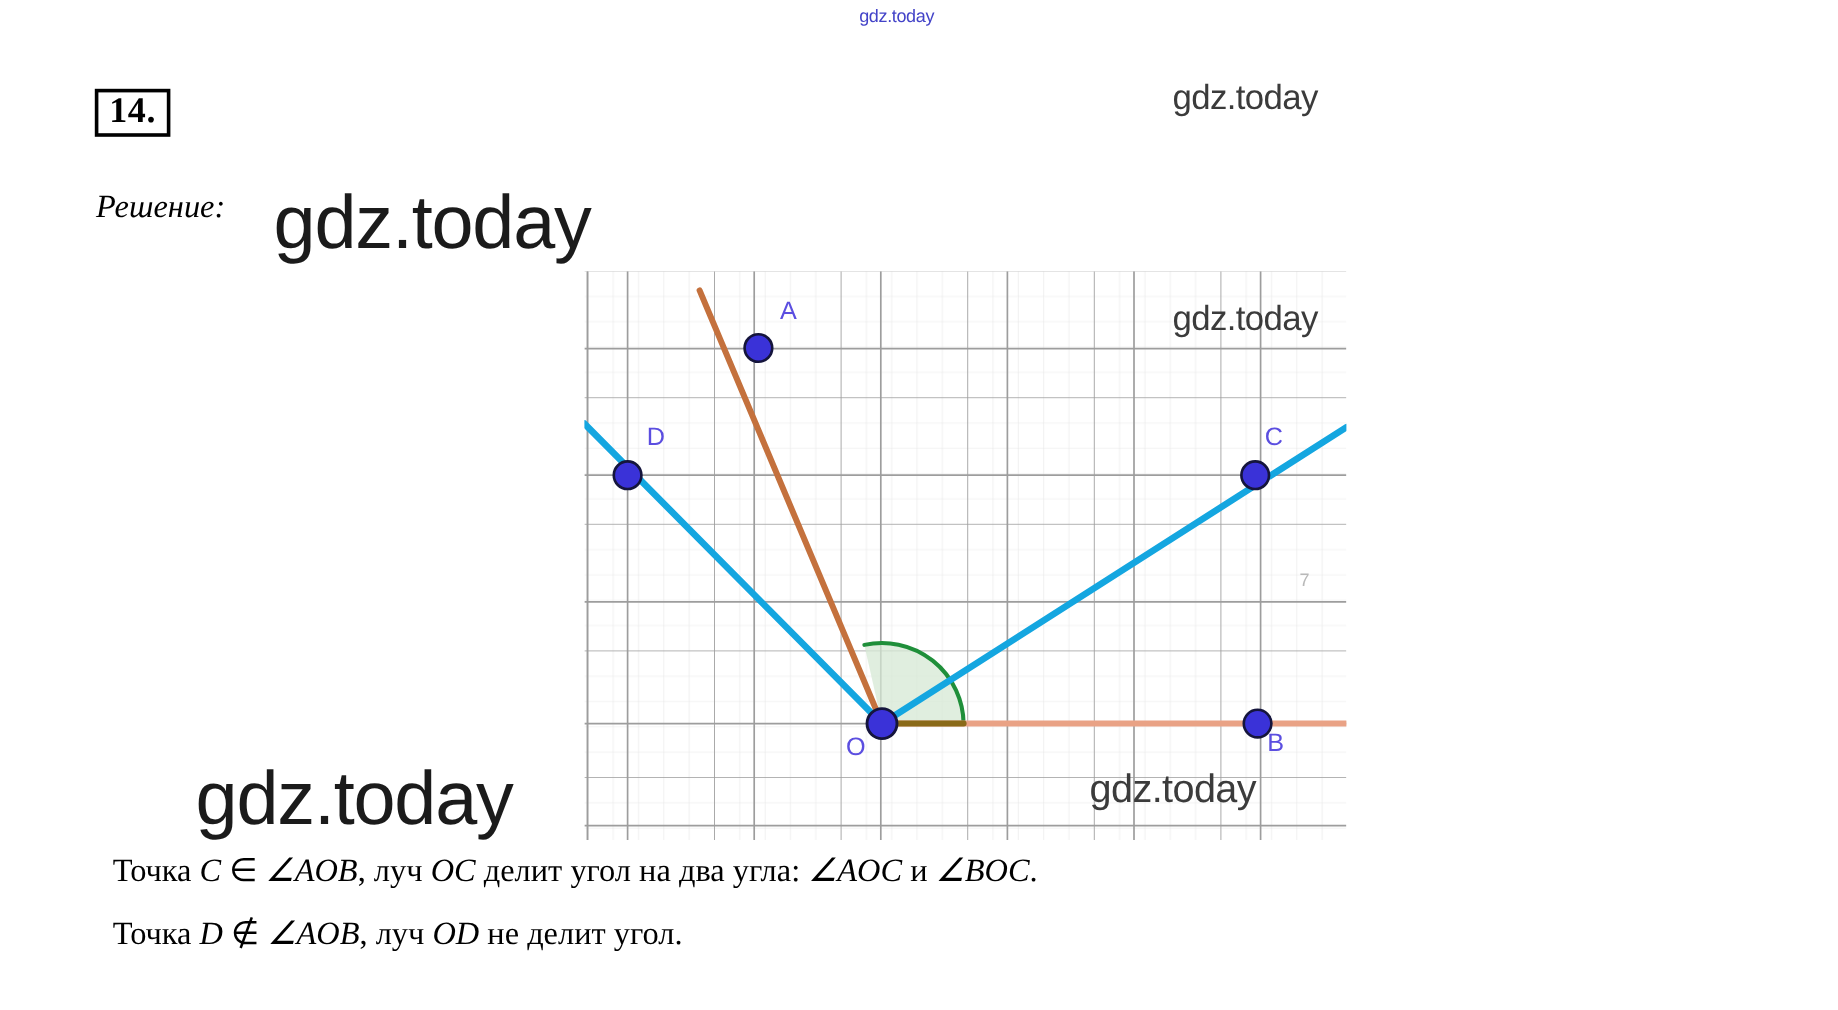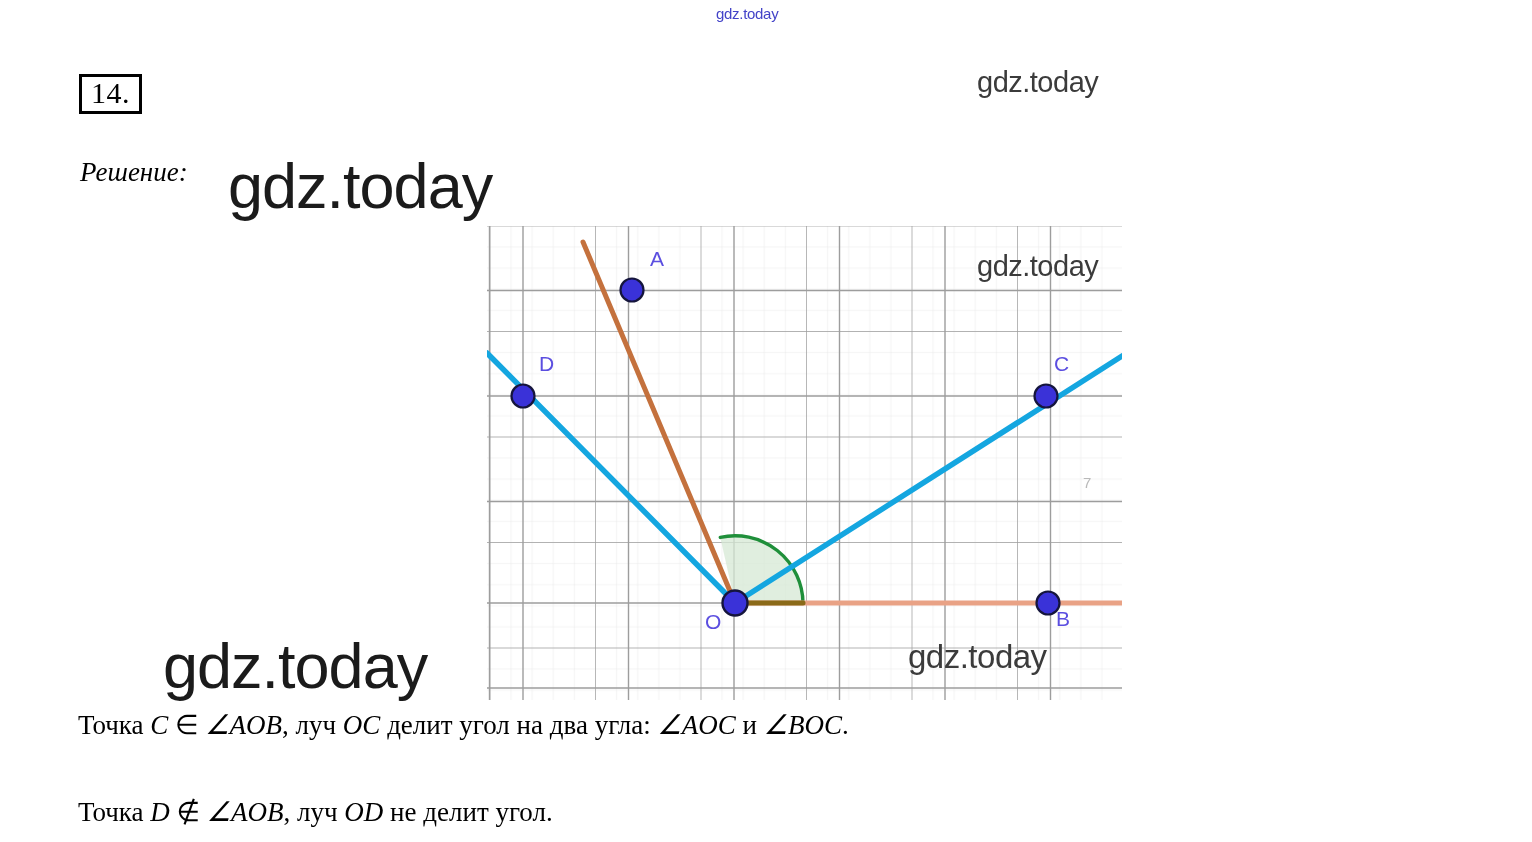--- a/index.html
+++ b/index.html
@@ -5,21 +5,21 @@
   html,body{margin:0;padding:0;background:#ffffff;}
   body{width:1532px;height:842px;position:relative;overflow:hidden;
        font-family:"Liberation Serif",serif;color:#000;}
 
   
   #ex-number{
     position:absolute;left:79px;top:74px;
     border:3px solid #000;
     padding:1px 9px 3px 9px;
     font-family:"Liberation Serif",serif;
-    font-weight:normal;font-size:30px;line-height:30px;
+    font-weight:bold;font-size:30px;line-height:30px;
     letter-spacing:0.5px;
   }
 
   
   #solution-label{
     position:absolute;left:80px;top:156px;
     font-family:"Liberation Serif",serif;
     font-style:italic;font-size:27px;line-height:32px;
   }
 
@@ -48,26 +48,26 @@
   
   #figure{
     position:absolute;left:487px;top:226px;
     width:635px;height:474px;
     z-index:4;
   }
   #figure svg{display:block;}
 
   
   .statement{
-    position:absolute;left:78px;
+    position:absolute;left:94px;
     font-family:"Liberation Serif",serif;
     font-size:27px;line-height:30px;white-space:nowrap;
   }
   #statement-1{top:710px;}
-  #statement-2{top:763px;margin-top:34px;}
+  #statement-2{top:763px;}
   .it{font-style:italic;}
 </style>
 </head>
 <body>
 
 <div id="ex-number">14.</div>
 
 <div id="wm-top">gdz.today</div>
 
 <div class="wm-grey" id="wm-mid-1">gdz.today</div>

